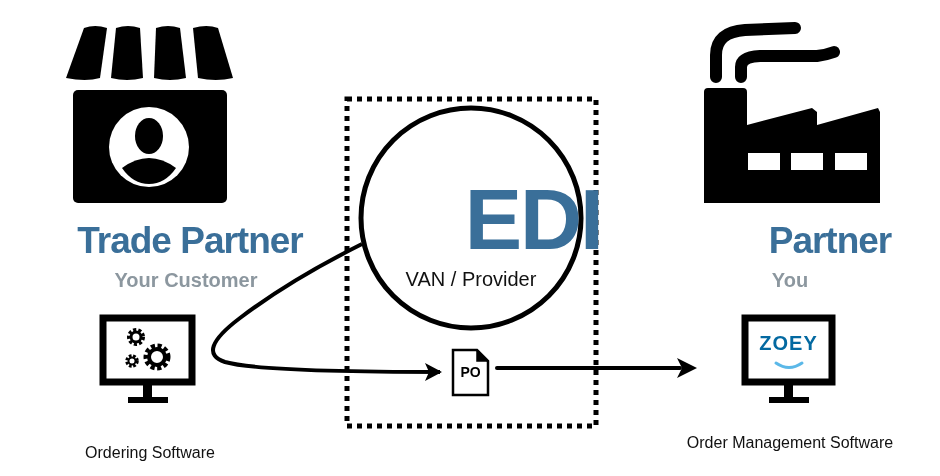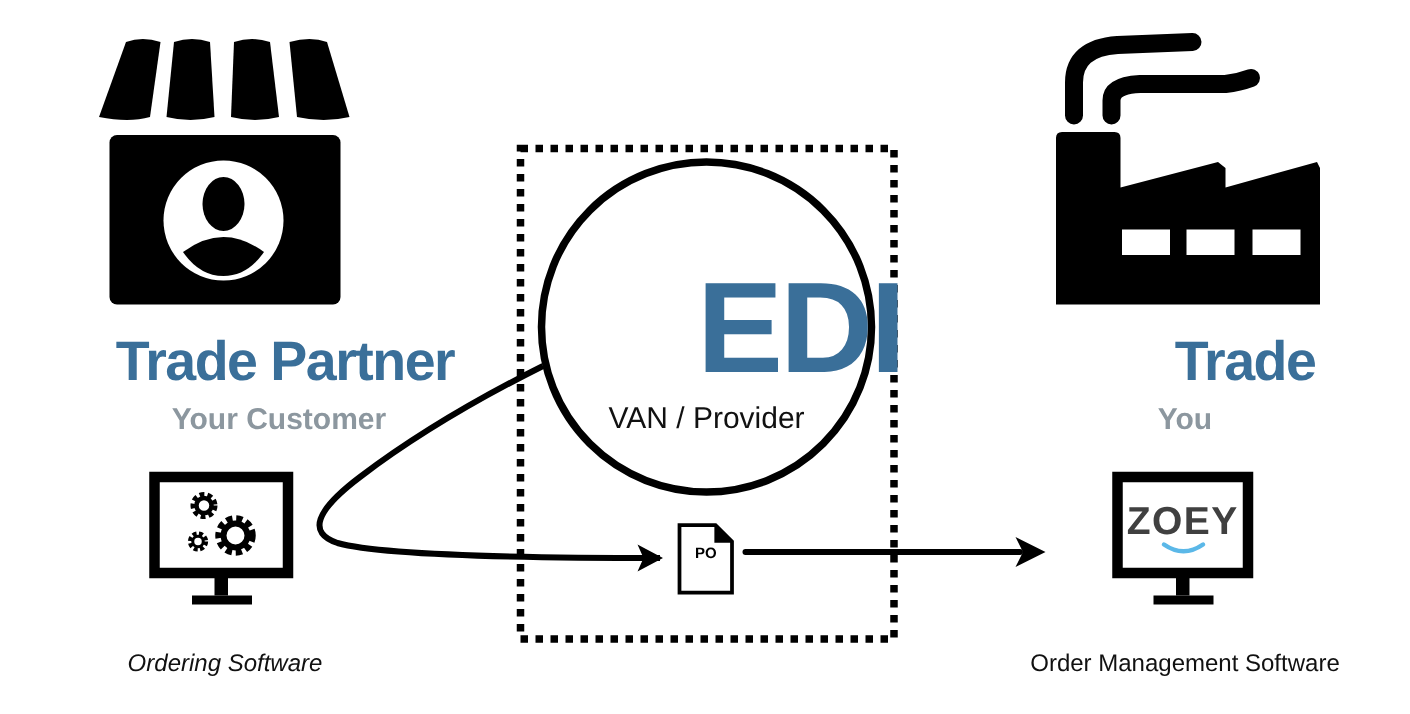--- a/index.html
+++ b/index.html
@@ -71,22 +71,22 @@
   <g>
     <rect x="745" y="318" width="87" height="64" fill="#fff" stroke="#000" stroke-width="7"></rect>
     <rect x="784" y="385" width="9" height="12" fill="#000"></rect>
     <rect x="769" y="397" width="40" height="6" fill="#000"></rect>
     <path d="M776 363 Q789 372 802 363" stroke="#5bb8e8" stroke-width="3" fill="none" stroke-linecap="round"></path>
   </g>
 </svg>
 
 <div class="abs title" style="left:0; top:220; width:300px; top:220px; font-size:37px;">Trade Partner</div>
 <div class="abs subtitle" style="left:0; top:269px; width:300px; font-size:20px;margin-left:36px;">Your Customer</div>
-<div class="abs caption" style="left:0; top:434px; width:300px;font-style:italic;">Ordering Software</div>
+<div class="abs caption" style="left:0; top:444px; width:300px;">Ordering Software</div>
 
 <div class="abs title" style="left:380px; top:170px; width:182px; font-size:86px; letter-spacing:-2px;text-align:right;">EDI</div>
 <div class="abs caption" style="left:380px; top:268px; width:182px; font-size:20px;">VAN / Provider</div>
-<div class="abs" style="left:453px; top:364px; width:35px; text-align:center; font-weight:bold; font-size:10px; color:#000;">PO</div>
+<div class="abs" style="left:453px; top:364px; width:35px; text-align:center; font-weight:bold; font-size:14px; color:#000;">PO</div>
 
-<div class="abs title" style="left:690px; top:220px; width:200px; font-size:37px;">Trade</div>
+<div class="abs title" style="left:690px; top:220px; width:200px; font-size:37px;">Partner</div>
 <div class="abs subtitle" style="left:690px; top:269px; width:200px; font-size:20px;text-align:center;">You</div>
-<div class="abs" style="left:745px; top:332px; width:87px; text-align:center; font-weight:bold; font-size:26px; color:#404040; letter-spacing:1px;">ZOEY</div>
+<div class="abs" style="left:745px; top:332px; width:87px; text-align:center; font-weight:bold; font-size:20px; color:#0369a1; letter-spacing:1px;">ZOEY</div>
 <div class="abs caption" style="left:660px; top:418px; width:260px;margin-top:16px;">Order Management Software</div>
 
 </body></html>

